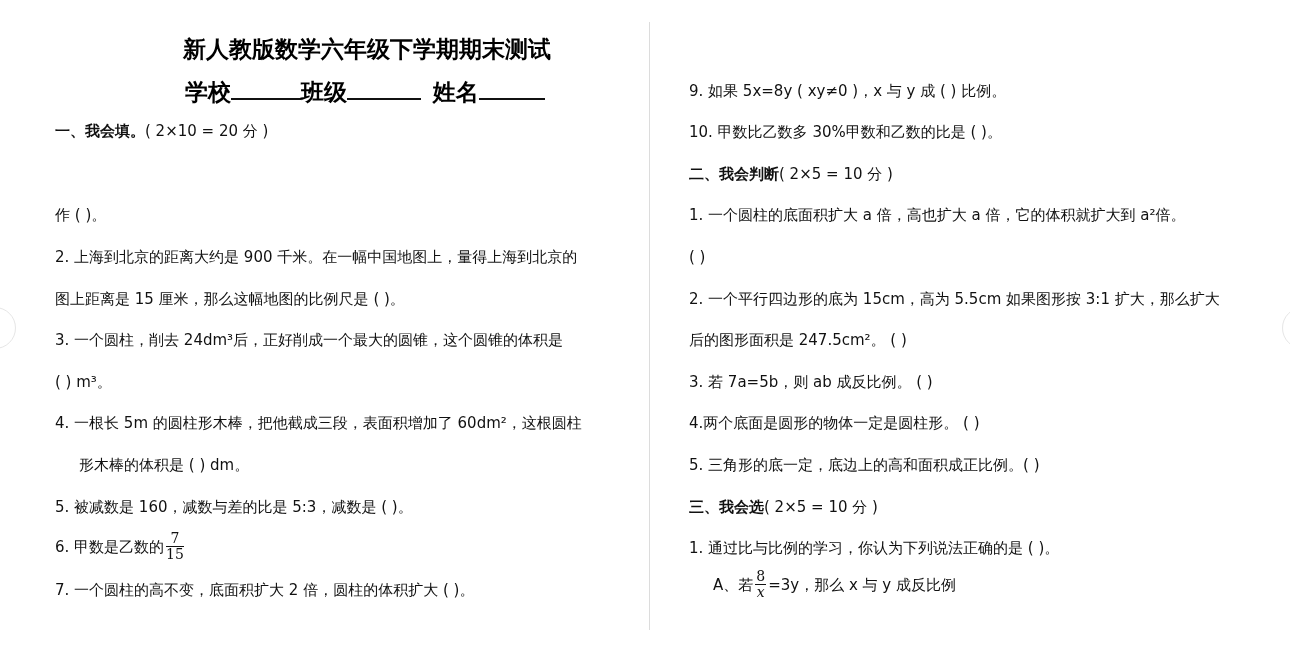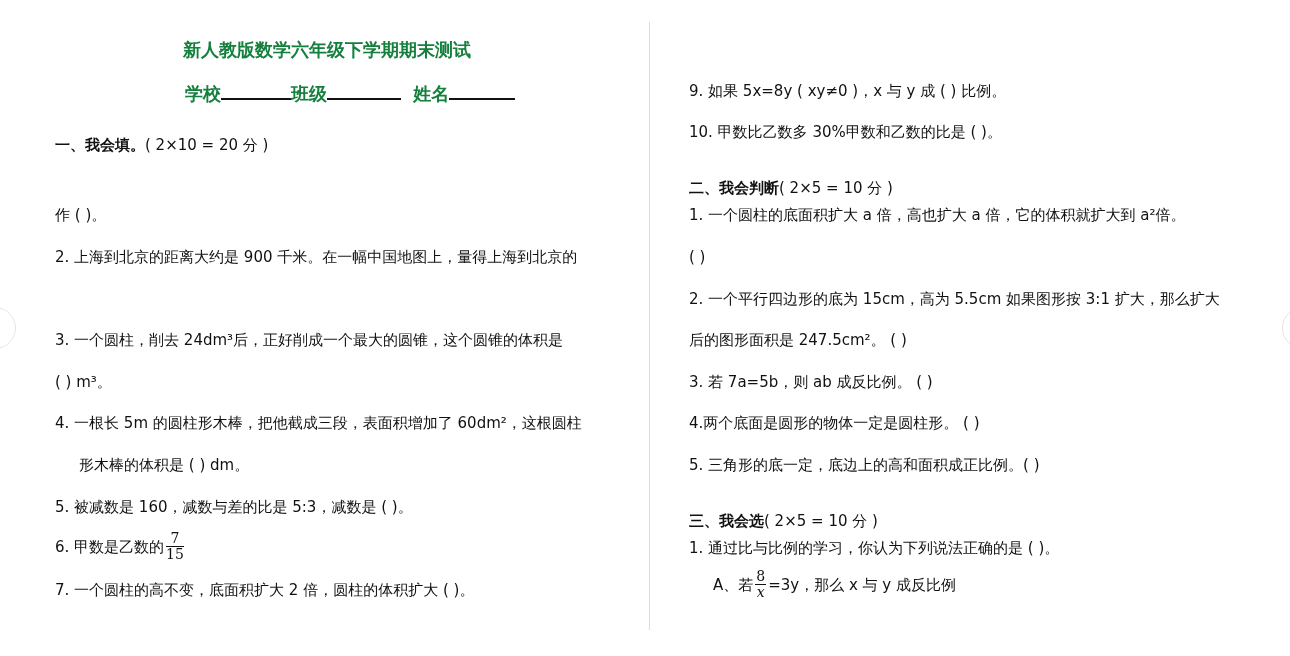--- a/index.html
+++ b/index.html
@@ -11,24 +11,24 @@
   .page { position: absolute; top: 0; left: 0; width: 1290px; height: 656px; }
   .divider {
     position: absolute; left: 649px; top: 22px; width: 1px; height: 608px;
     background: #dcdcdc;
   }
   .line {
     position: absolute; white-space: nowrap; font-size: 15px; line-height: 20px;
     letter-spacing: 0px;
   }
   .title {
-    position: absolute; font-weight: bold; font-size: 18px; line-height: 24px;
-    white-space: nowrap; color: #15803d;
+    position: absolute; font-weight: bold; font-size: 23px; line-height: 24px;
+    white-space: nowrap; color: #000000; font-family: Liberation Serif, serif;
   }
-  .section { font-weight: bold; margin-top: 14px; }
+  .section { font-weight: bold; }
   .section .normal { font-weight: normal; }
   .frac {
     display: inline-block; vertical-align: middle; text-align: center;
     font-family: "DejaVu Serif", "Liberation Serif", serif; font-size: 14px;
     line-height: 15px; margin: 0 2px; position: relative; top: -1px;
   }
   .frac .num { display: block; border-bottom: 1px solid #111; padding: 0 1px; }
   .frac .den { display: block; }
   .frac .den.italic { font-style: italic; }
   .nav-arrow {
@@ -59,20 +59,21 @@
     <span>学校</span><span class="ul" style="width:70px;"></span><span>班级</span><span class="ul" style="width:74px;"></span>
     <span style="margin-left:6px;margin-top:8px;">姓名</span><span class="ul" style="width:66px;"></span>
   </div>
 
   <div class="line section" style="left:55px; top:121px;">
     <span>一、我会填。</span><span class="normal">( 2×10 = 20 分 )</span>
   </div>
 
   <div class="line" style="left:55px; top:205px;">作 (            )。</div>
   <div class="line" style="left:55px; top:247px;">2. 上海到北京的距离大约是 900 千米。在一幅中国地图上，量得上海到北京的</div>
+  <div class="line" style="left:55px; top:289px;">图上距离是 15 厘米，那么这幅地图的比例尺是 (                    )。</div>
   <div class="line" style="left:55px; top:330px;">3. 一个圆柱，削去 24dm³后，正好削成一个最大的圆锥，这个圆锥的体积是</div>
   <div class="line" style="left:55px; top:372px;"> (            ) m³。</div>
   <div class="line" style="left:55px; top:413px;">4. 一根长 5m 的圆柱形木棒，把他截成三段，表面积增加了 60dm²，这根圆柱</div>
   <div class="line" style="left:79px; top:455px;">形木棒的体积是 (            ) dm。</div>
   <div class="line" style="left:55px; top:497px;text-align:center;">5. 被减数是 160，减数与差的比是 5:3，减数是 (            )。</div>
 
   <div class="line" style="left:55px; top:532px; height:40px; line-height:30px;">
     <span>6. 甲数是乙数的</span><span class="frac"><span class="num">7</span><span class="den">15</span></span>
   </div>
 

